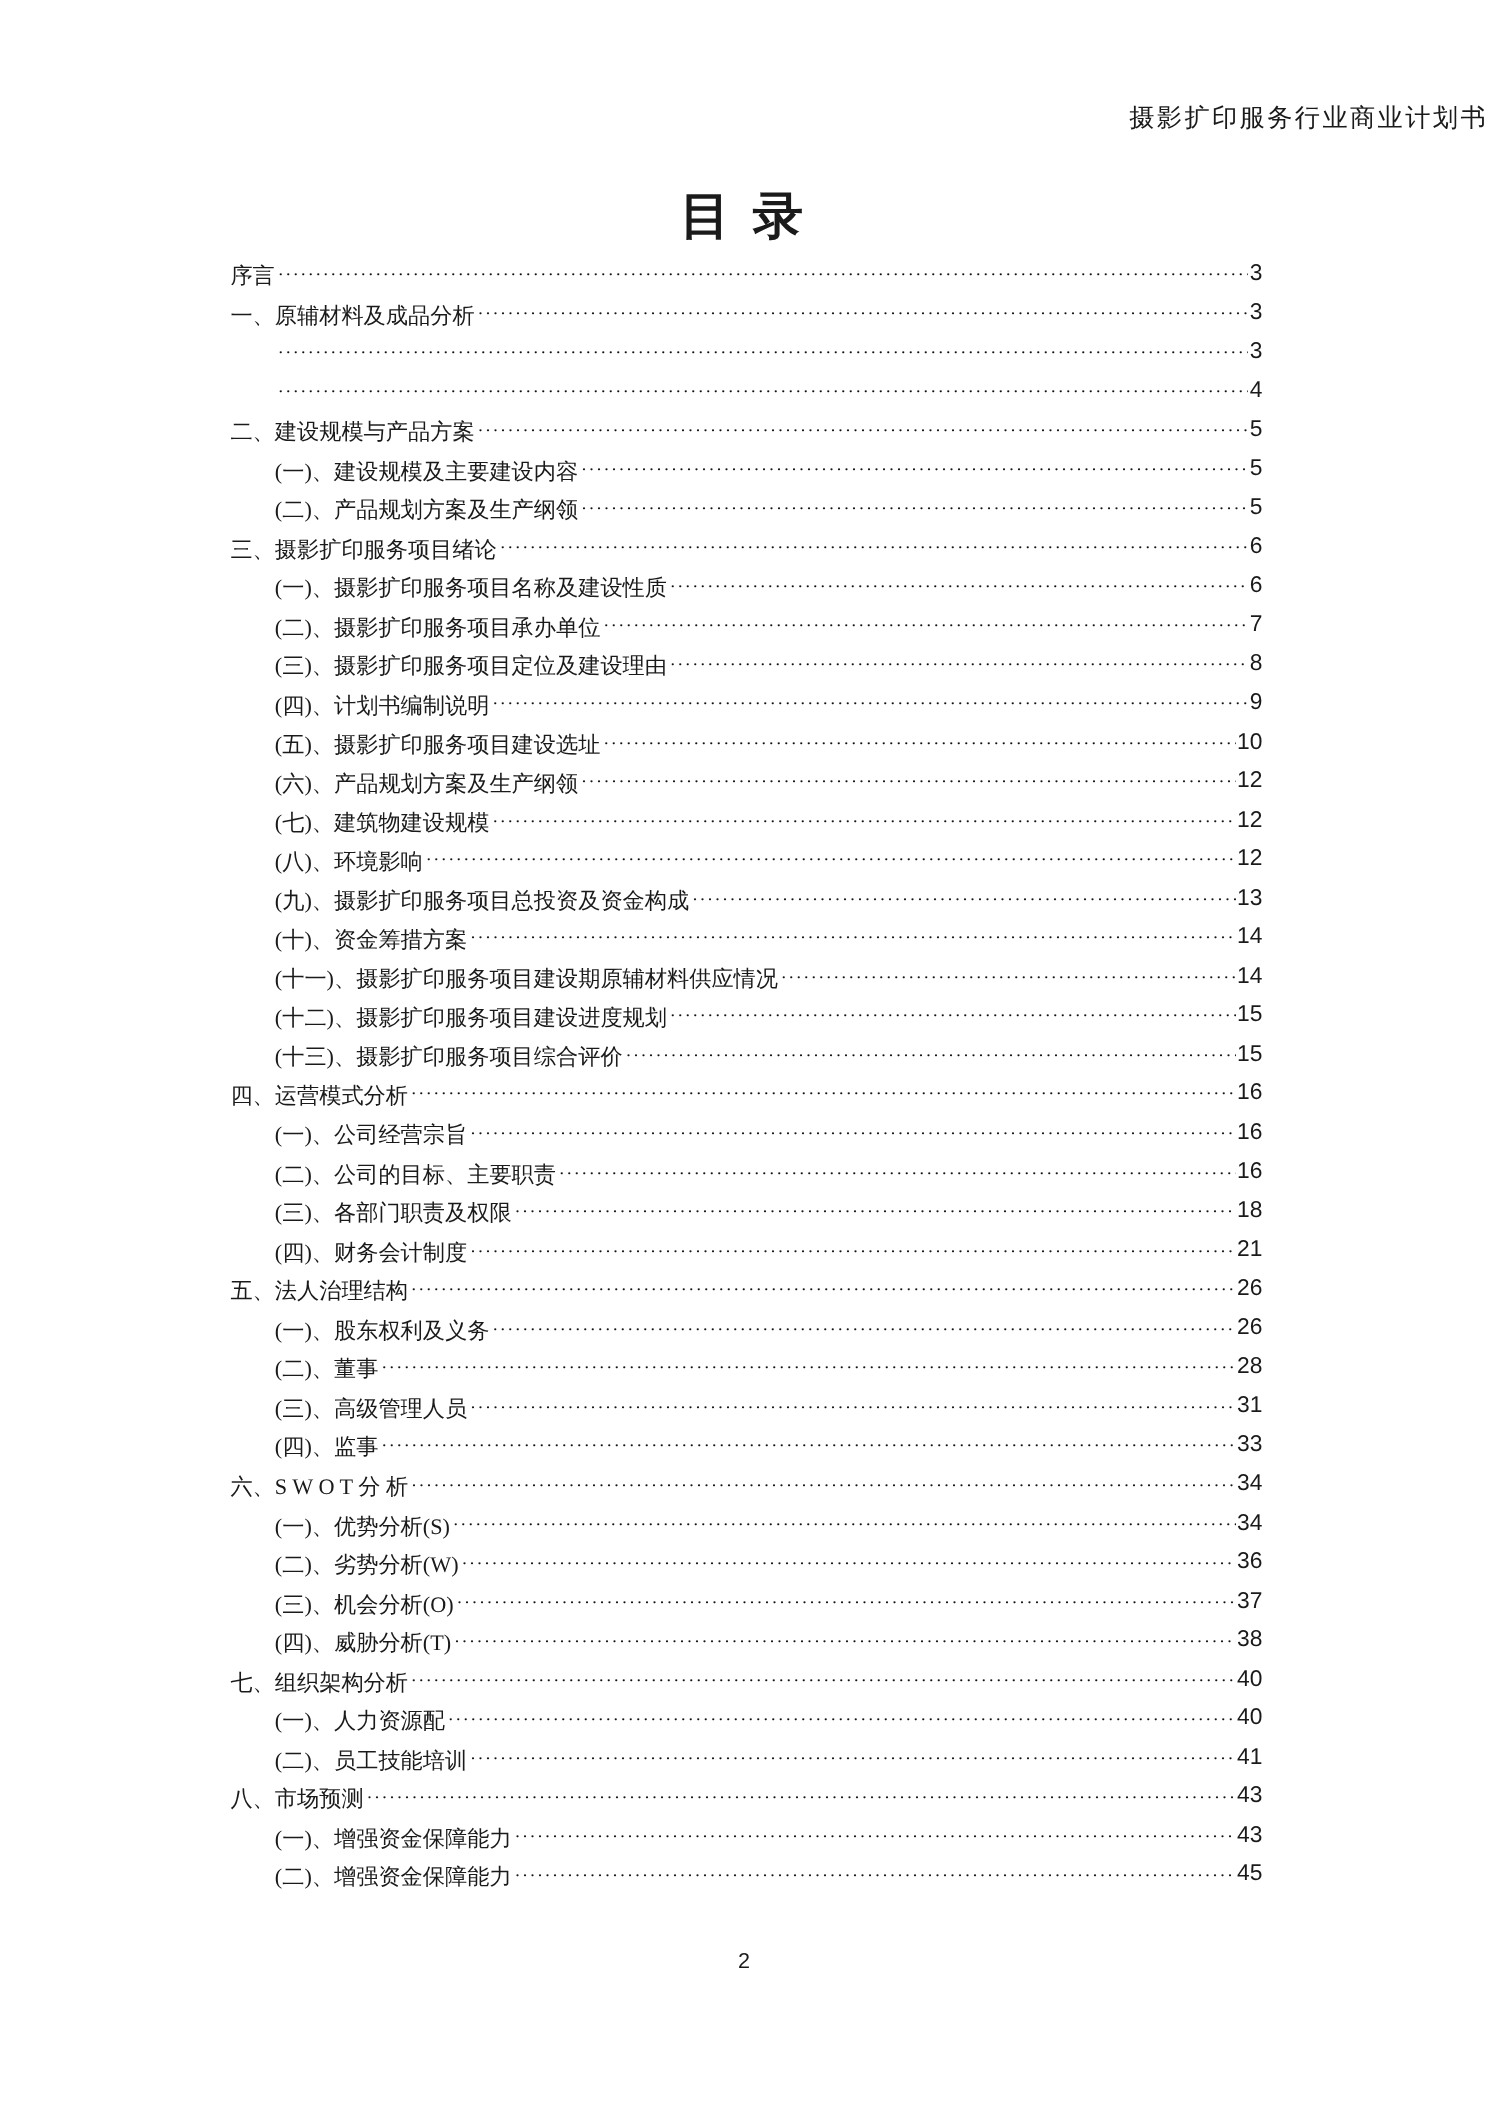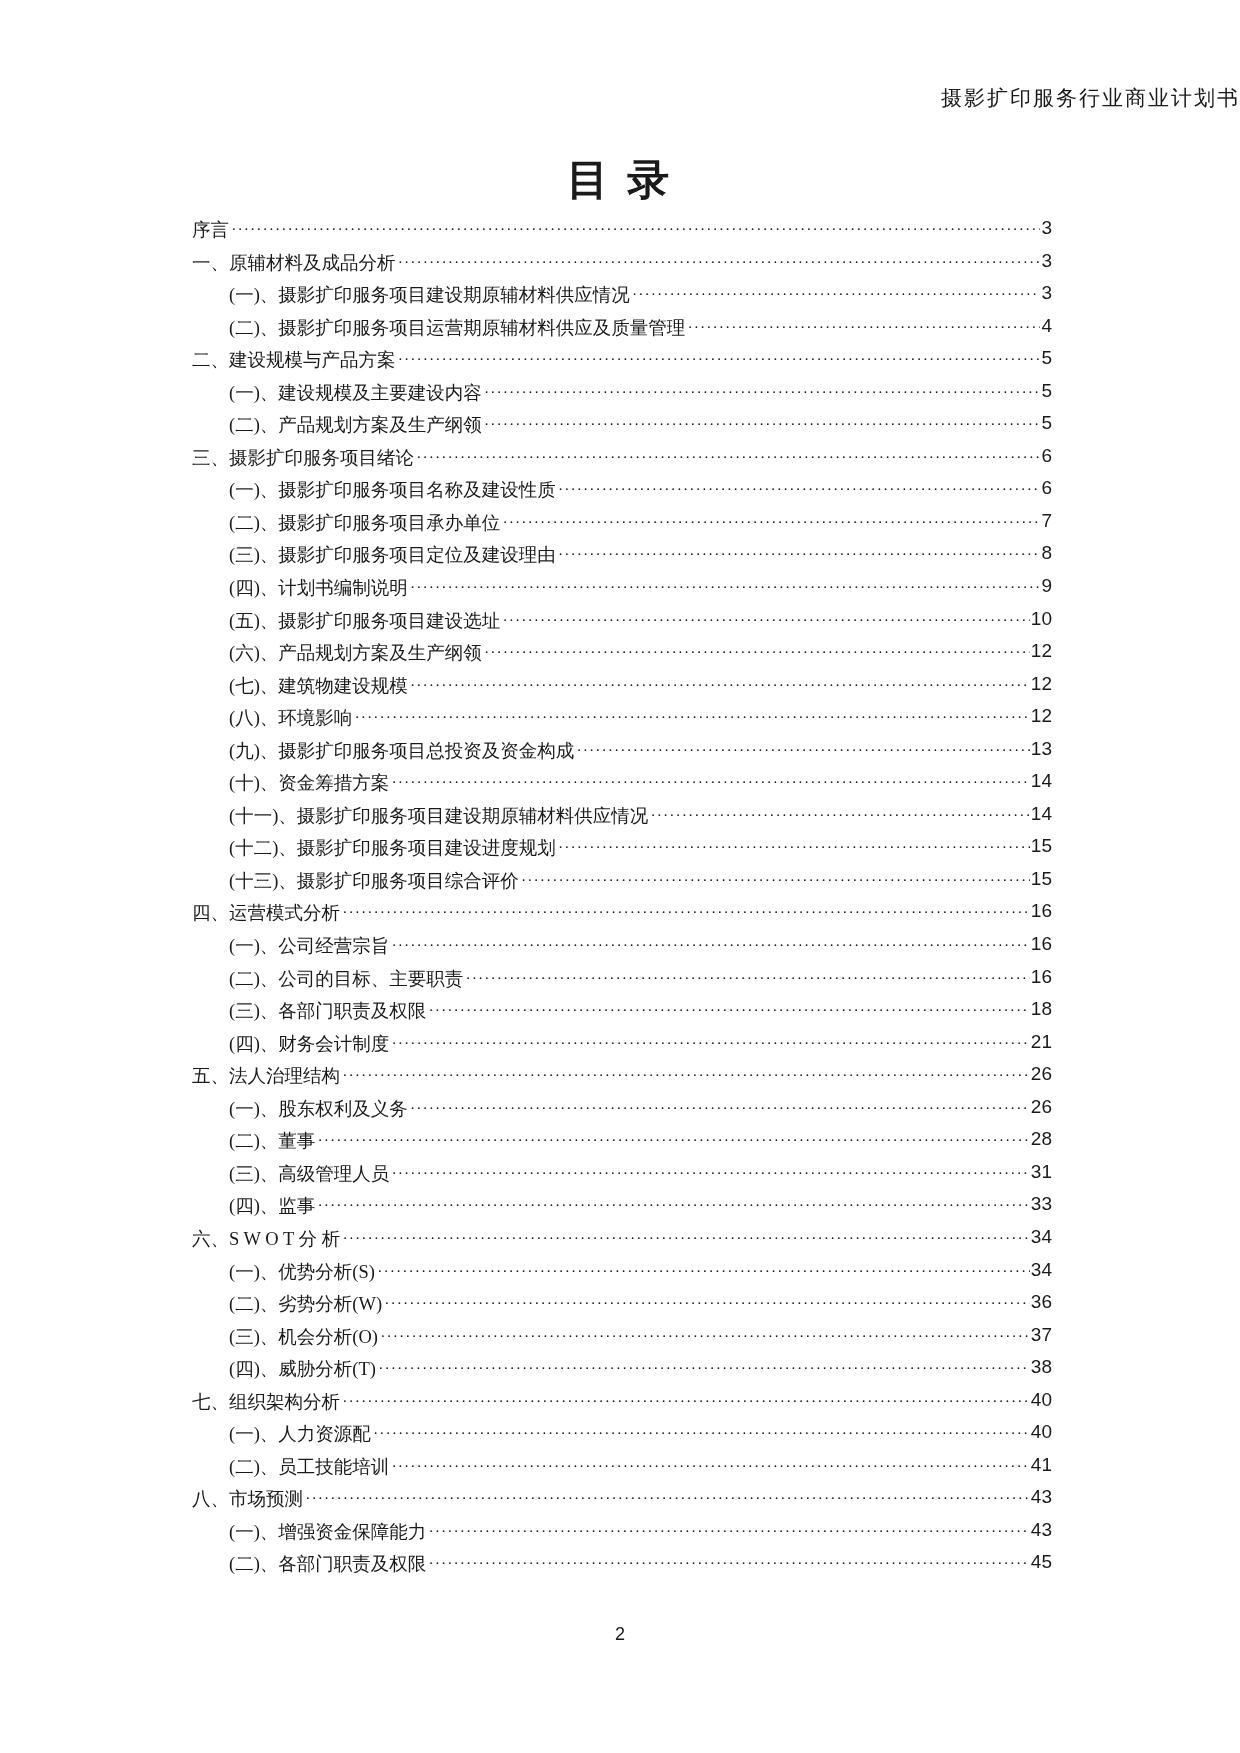--- a/index.html
+++ b/index.html
@@ -82,26 +82,24 @@
       <span class="toc-label">序言</span>
       <span class="toc-dots">............................................................................................................................................................................................................................................................................................................</span>
       <span class="toc-page">3</span>
     </div>
     <div class="toc-row">
       <span class="toc-label">一、原辅材料及成品分析</span>
       <span class="toc-dots">............................................................................................................................................................................................................................................................................................................</span>
       <span class="toc-page">3</span>
     </div>
     <div class="toc-row level2">
-      <span class="toc-label">(一)、摄影扩印服务项目建设期原辅材料供应情况</span>
       <span class="toc-dots">............................................................................................................................................................................................................................................................................................................</span>
       <span class="toc-page">3</span>
     </div>
     <div class="toc-row level2">
-      <span class="toc-label">(二)、摄影扩印服务项目运营期原辅材料供应及质量管理</span>
       <span class="toc-dots">............................................................................................................................................................................................................................................................................................................</span>
       <span class="toc-page">4</span>
     </div>
     <div class="toc-row">
       <span class="toc-label">二、建设规模与产品方案</span>
       <span class="toc-dots">............................................................................................................................................................................................................................................................................................................</span>
       <span class="toc-page">5</span>
     </div>
     <div class="toc-row level2">
       <span class="toc-label">(一)、建设规模及主要建设内容</span>
@@ -277,19 +275,19 @@
       <span class="toc-label">八、市场预测</span>
       <span class="toc-dots">............................................................................................................................................................................................................................................................................................................</span>
       <span class="toc-page">43</span>
     </div>
     <div class="toc-row level2">
       <span class="toc-label">(一)、增强资金保障能力</span>
       <span class="toc-dots">............................................................................................................................................................................................................................................................................................................</span>
       <span class="toc-page">43</span>
     </div>
     <div class="toc-row level2">
-      <span class="toc-label">(二)、各部门职责及权限</span>
+      <span class="toc-label">(二)、增强资金保障能力</span>
       <span class="toc-dots">............................................................................................................................................................................................................................................................................................................</span>
       <span class="toc-page">45</span>
     </div>
   </div>
 
 <div class="page-footer">2</div>
 
 </body></html>

